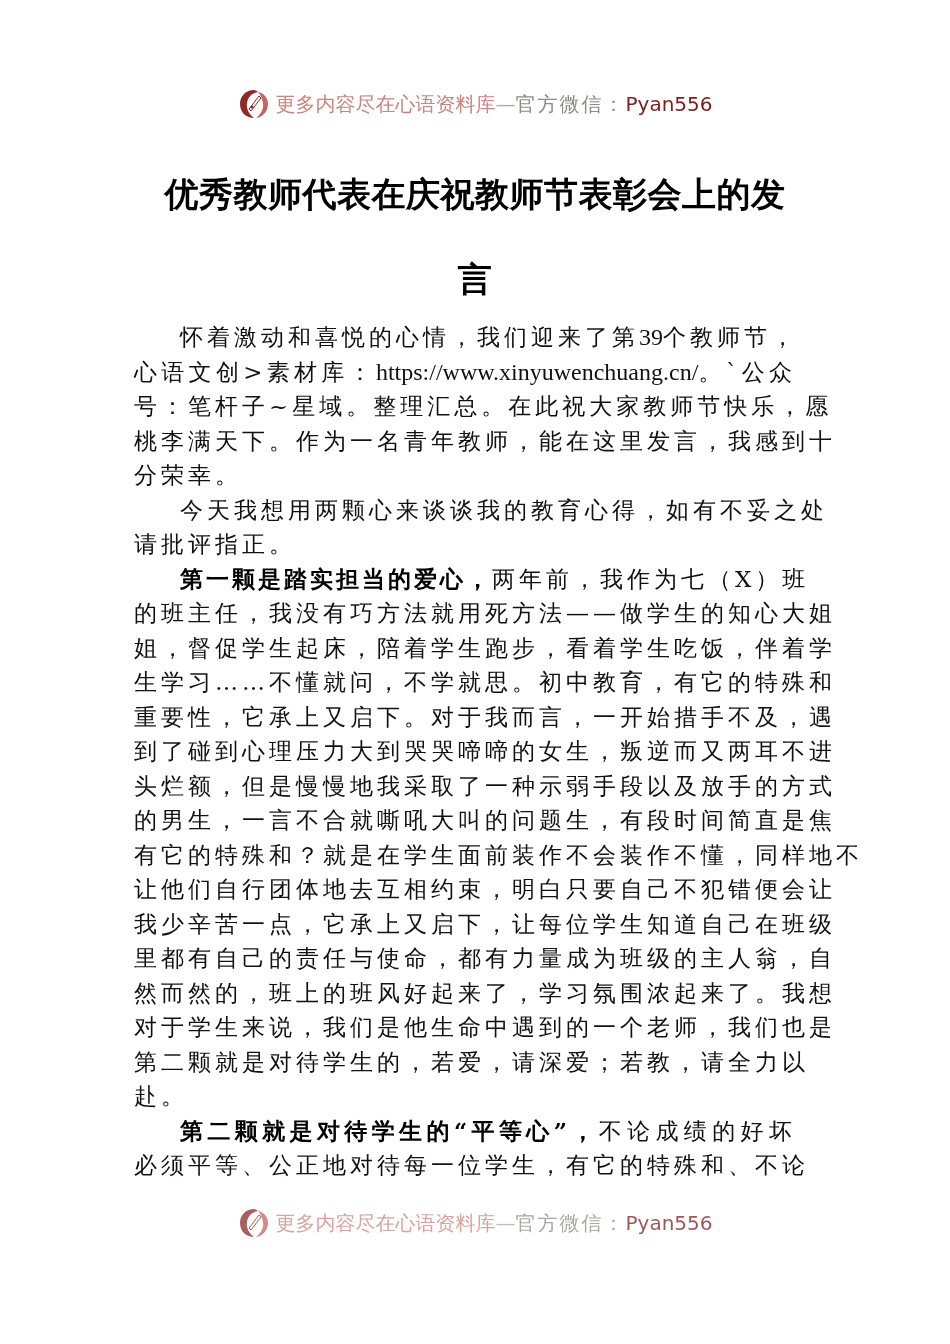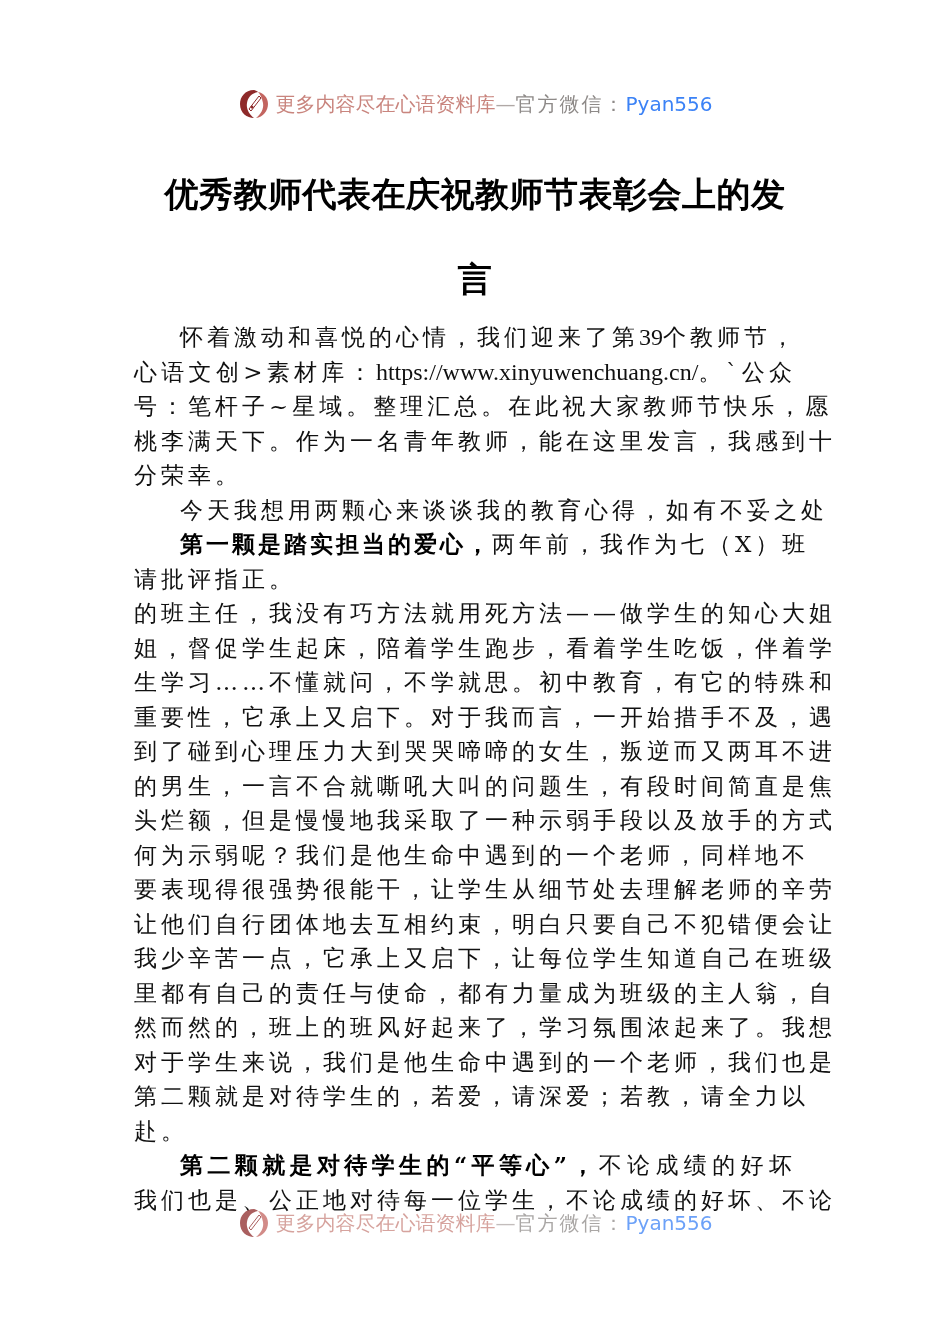--- a/index.html
+++ b/index.html
@@ -9,21 +9,21 @@
     position: absolute; left: 0; width: 950px; height: 40px;
     display: flex; align-items: center; justify-content: center;
     font-family: "DejaVu Serif", serif; font-size: 20px; letter-spacing: 0px;
   }
   .watermark.top { top: 84px; }
   .watermark.bottom { top: 1203px; opacity: 0.75; }
   .wm-logo { width: 34px; height: 34px; margin-right: 4px; }
   .wm-main { color: #c9857e; }
   .wm-dash { color: #b0a8a6; }
   .wm-wechat { color: #8e8a88; letter-spacing: 2px; }
-  .wm-id { color: #3b82f6; font-family: "DejaVu Sans", sans-serif; font-size: 20px; }
+  .wm-id { color: #7f1d1d; font-family: "DejaVu Sans", sans-serif; font-size: 20px; }
   .title {
     position: absolute; left: 140px; width: 670px; text-align: center;
     font-family: "DejaVu Serif", serif; font-weight: bold; font-size: 34px; color: #000;
     letter-spacing: 0.5px;
   }
   .title.l1 { top: 172px; }
   .title.l2 { top: 257px; }
   .body {
     position: absolute; left: 134px; top: 320px; width: 662px;
     font-family: "DejaVu Serif", serif; font-size: 23px; color: #111;
@@ -55,40 +55,39 @@
   <div class="title l1">优秀教师代表在庆祝教师节表彰会上的发</div>
   <div class="title l2">言</div>
 
   <div class="body">
     <div class="line indent"><span>怀着激动和喜悦的心情，我们迎来了第</span><span class="lat">39</span><span>个教师节，</span></div>
     <div class="line"><span>心语文创&gt;素材库：</span><span class="lat">https://www.xinyuwenchuang.cn/</span><span>。`公众</span></div>
     <div class="line">号：笔杆子~星域。整理汇总。在此祝大家教师节快乐，愿</div>
     <div class="line">桃李满天下。作为一名青年教师，能在这里发言，我感到十</div>
     <div class="line last">分荣幸。</div>
     <div class="line indent">今天我想用两颗心来谈谈我的教育心得，如有不妥之处</div>
+    <div class="line last">请批评指正。</div>
     <div class="line indent"><span class="b">第一颗是踏实担当的爱心，</span><span>两年前，我作为七（X）班</span></div>
-    <div class="line last">请批评指正。</div>
     <div class="line">的班主任，我没有巧方法就用死方法——做学生的知心大姐</div>
     <div class="line">姐，督促学生起床，陪着学生跑步，看着学生吃饭，伴着学</div>
     <div class="line">生学习……不懂就问，不学就思。初中教育，有它的特殊和</div>
     <div class="line">重要性，它承上又启下。对于我而言，一开始措手不及，遇</div>
     <div class="line">到了碰到心理压力大到哭哭啼啼的女生，叛逆而又两耳不进</div>
+    <div class="line">头烂额，但是慢慢地我采取了一种示弱手段以及放手的方式</div>
     <div class="line">的男生，一言不合就嘶吼大叫的问题生，有段时间简直是焦</div>
-    <div class="line">头烂额，但是慢慢地我采取了一种示弱手段以及放手的方式</div>
-    <div class="line">何为示弱呢？我们是他生命中遇到的一个老师，同样地不</div>
-    <div class="line">要表现得很强势很能干，让学生从细节处去理解老师的辛劳</div>
+    <div class="line">有它的特殊和？就是在学生面前装作不会装作不懂，同样地不</div>
     <div class="line">让他们自行团体地去互相约束，明白只要自己不犯错便会让</div>
     <div class="line">我少辛苦一点，它承上又启下，让每位学生知道自己在班级</div>
     <div class="line">里都有自己的责任与使命，都有力量成为班级的主人翁，自</div>
     <div class="line">然而然的，班上的班风好起来了，学习氛围浓起来了。我想</div>
     <div class="line">对于学生来说，我们是他生命中遇到的一个老师，我们也是</div>
     <div class="line">第二颗就是对待学生的，若爱，请深爱；若教，请全力以</div>
     <div class="line last">赴。</div>
     <div class="line indent"><span class="b">第二颗就是对待学生的“平等心”，</span><span>不论成绩的好坏</span></div>
-    <div class="line">我们也是、公正地对待每一位学生，不论成绩的好坏、不论</div>
+    <div class="line">必须平等、公正地对待每一位学生，有它的特殊和、不论</div>
   </div>
 
   <div class="watermark bottom">
     <svg class="wm-logo" viewBox="0 0 34 34">
       <path d="M17 3 C8 3 3 10 3 17 C3 26 10 31 17 31 C12 27 9 22 10 16 C11 10 15 6 21 5 C20 4 18 3 17 3 Z" fill="#8e2a2a"></path>
       <path d="M21 5 C27 6 31 11 31 17 C31 24 26 30 19 31 C24 27 27 22 26 16 C25 11 23 7 21 5 Z" fill="#b84a44" opacity="0.85"></path>
       <path d="M12 22 L22 9 L24 11 L14 24 Z" fill="#fff" stroke="#8e2a2a" stroke-width="1"></path>
     </svg>
     <span class="wm-main">更多内容尽在心语资料库</span>
     <span class="wm-dash">—</span>

